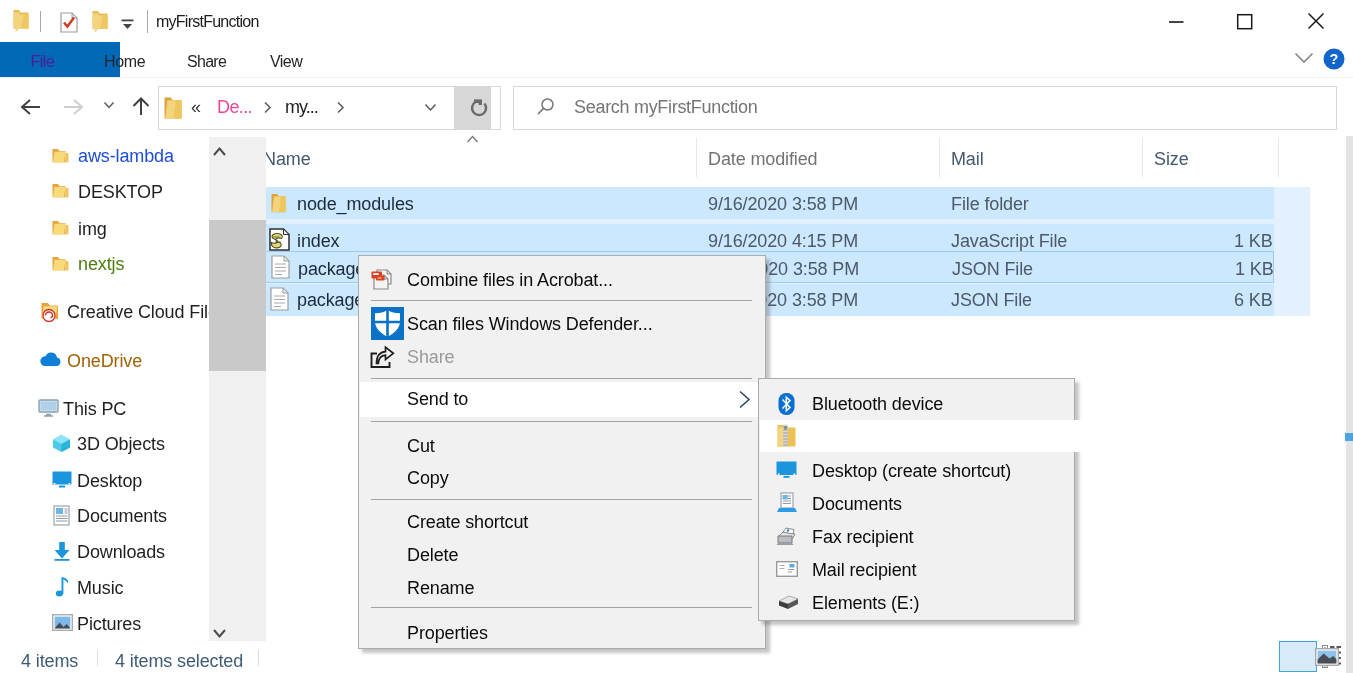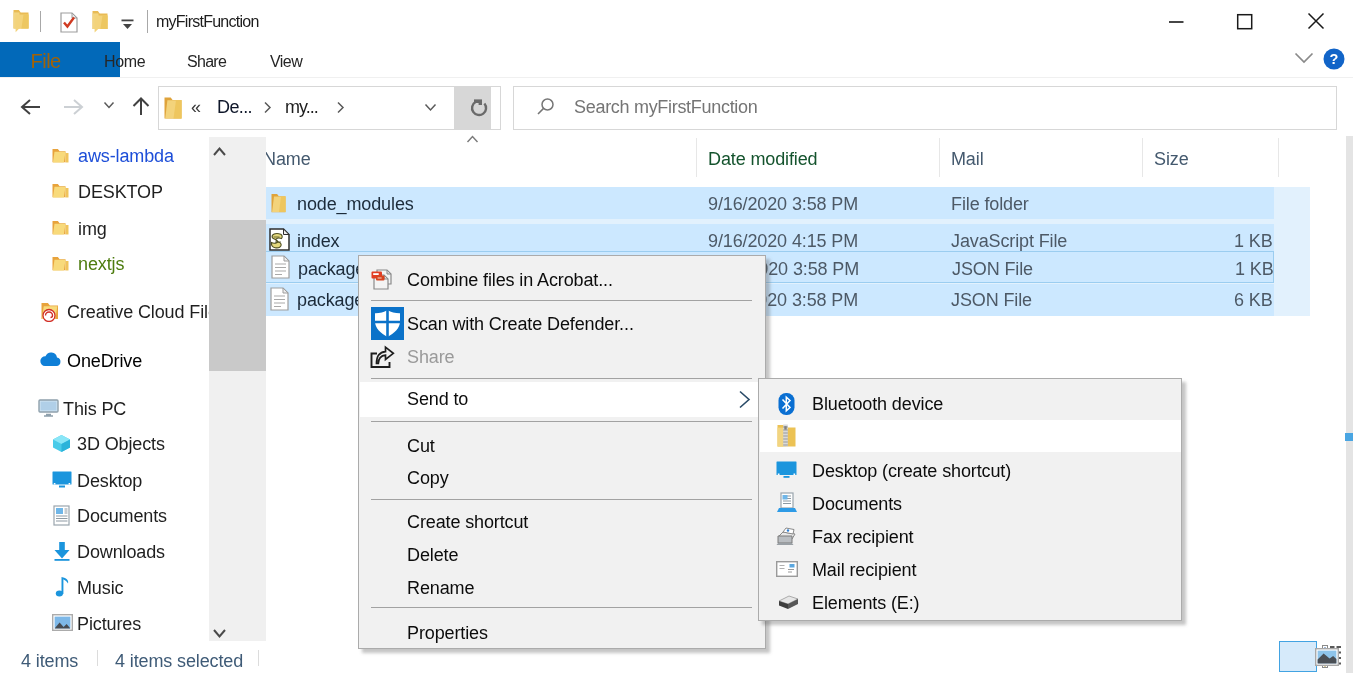--- a/index.html
+++ b/index.html
@@ -50,21 +50,21 @@
   <rect x="3" y="9.2" width="14.5" height="1.6" fill="#1a1a1a"></rect>
 </svg>
 <svg class="icon" style="left:1235px;top:12px;" width="20" height="20" viewBox="0 0 20 20">
   <rect x="2.7" y="2.7" width="14" height="14" fill="none" stroke="#1a1a1a" stroke-width="1.5"></rect>
 </svg>
 <svg class="icon" style="left:1306px;top:11px;" width="20" height="20" viewBox="0 0 20 20">
   <path d="M2.5 2.5 L17.5 17.5 M17.5 2.5 L2.5 17.5" stroke="#1a1a1a" stroke-width="1.5"></path>
 </svg>
 
 <div class="abs" style="left:0;top:42px;width:84px;height:35px;background:#0269b9;"></div>
-<div class="t" style="left:30.5px;top:51px;font-size:20px;letter-spacing:-0.5px;color:#a16207;">File</div>
+<div class="t" style="left:30.5px;top:51px;font-size:16px;letter-spacing:-0.5px;color:#4c1d95;">File</div>
 <div class="t" style="left:104px;top:51px;font-size:16px;letter-spacing:-0.35px;color:#262626;">Home</div>
 <div class="t" style="left:187px;top:51px;font-size:16px;letter-spacing:-0.7px;color:#262626;">Share</div>
 <div class="t" style="left:270px;top:51px;font-size:16px;letter-spacing:-0.55px;color:#262626;">View</div>
 <div class="abs" style="left:0;top:77px;width:1351px;height:1px;background:#f0f0f0;"></div>
 <svg class="icon" style="left:1294px;top:52px;" width="20" height="12" viewBox="0 0 20 12">
   <path d="M1.5 1.5 L10 10 L18.5 1.5" fill="none" stroke="#8a8a8a" stroke-width="1.7"></path>
 </svg>
 <svg class="icon" style="left:1323px;top:48px;" width="22" height="22" viewBox="0 0 22 22">
   <circle cx="11" cy="11" r="10.5" fill="#1164c8"></circle>
   <text x="11" y="16" font-size="14.5" font-weight="bold" fill="#fff" text-anchor="middle" font-family="Liberation Sans">?</text>
@@ -84,21 +84,21 @@
 </svg>
 <div class="navbox" style="left:158px;width:343px;"></div>
 <div class="navbox" style="left:513px;width:824px;"></div>
 <div class="abs" style="left:454px;top:87px;width:1px;height:42px;background:#d7d7d7;"></div>
 <svg class="icon" style="left:164px;top:96px;" width="18" height="23" viewBox="0 0 18 23">
   <path d="M0.5 1.5 h6.2 l1.9 2.5 h8.9 v18.5 H0.5z" fill="#dfa33b"></path>
   <path d="M3.4 4.3 h14.1 v18.2 H1.2z" fill="#f3d37b"></path>
   <path d="M12 4.3 h5.5 v18.2 H9.5z" fill="#eec65e"></path>
 </svg>
 <div class="t" style="left:191px;top:97px;color:#3a3a3a;">«</div>
-<div class="t" style="left:217px;top:97px;letter-spacing:-0.6px;color:#0f172a;">De...</div>
+<div class="t" style="left:217px;top:97px;letter-spacing:-0.6px;color:#ec4899;">De...</div>
 <svg class="icon" style="left:263px;top:101px;" width="9" height="13" viewBox="0 0 9 13">
   <path d="M2 1.5 L7 6.5 L2 11.5" fill="none" stroke="#5a5a5a" stroke-width="1.5"></path>
 </svg>
 <div class="t" style="left:285px;top:97px;letter-spacing:-1px;color:#1e1e1e;">my...</div>
 <svg class="icon" style="left:336px;top:101px;" width="9" height="13" viewBox="0 0 9 13">
   <path d="M2 1.5 L7 6.5 L2 11.5" fill="none" stroke="#5a5a5a" stroke-width="1.5"></path>
 </svg>
 <svg class="icon" style="left:424px;top:103px;" width="13" height="9" viewBox="0 0 13 9">
   <path d="M1.5 1.5 L6.5 7 L11.5 1.5" fill="none" stroke="#5a5a5a" stroke-width="1.5"></path>
 </svg>
@@ -110,21 +110,21 @@
 <svg class="icon" style="left:536px;top:97px;" width="20" height="20" viewBox="0 0 20 20">
   <circle cx="11.5" cy="7.5" r="5.5" fill="none" stroke="#767676" stroke-width="1.5"></circle>
   <path d="M7.3 11.6 L2 17" stroke="#767676" stroke-width="1.5"></path>
 </svg>
 <div class="t" style="left:574px;top:97px;letter-spacing:-0.3px;color:#757575;">Search myFirstFunction</div>
 
 <svg class="icon" style="left:466px;top:135px;" width="13" height="9" viewBox="0 0 13 9">
   <path d="M1.5 7 L6.5 1.5 L11.5 7" fill="none" stroke="#7a7a7a" stroke-width="1.4"></path>
 </svg>
 <div class="t" style="left:263px;top:148.5px;color:#44596e;">Name</div>
-<div class="t" style="left:708px;top:148.5px;color:#14532d;">Date modified</div>
+<div class="t" style="left:708px;top:148.5px;color:#737373;">Date modified</div>
 <div class="t" style="left:951px;top:148.5px;color:#44596e;">Mail</div>
 <div class="t" style="left:1154px;top:148.5px;color:#44596e;">Size</div>
 <div class="hline" style="left:696px;"></div>
 <div class="hline" style="left:939px;"></div>
 <div class="hline" style="left:1142px;"></div>
 <div class="hline" style="left:1278px;"></div>
 <div class="abs" style="left:1346px;top:136px;width:1px;height:537px;background:#e4e4e4;"></div>
 <div class="abs" style="left:1345px;top:433px;width:2px;height:8px;background:#49a5e2;"></div>
 
 <div class="abs" style="left:261px;top:187px;width:1013px;height:128.5px;background:#e2f1fd;"></div>
@@ -204,21 +204,21 @@
     <path d="M0.5 1 h6.4 l2 2.4 h8.1 v13.6 H0.5z" fill="#e8a33c"></path>
       <path d="M2.7 4.2 h13.6 l-1.9 12.8 H1z" fill="#f8da7b"></path>
     <circle cx="8" cy="13.5" r="6" fill="#fff" stroke="#d22f26" stroke-width="1.3"></circle>
     <path d="M4.5 13.5 a3.5 3.5 0 0 1 7 0 a2 2 0 0 1 -2 2" fill="none" stroke="#d22f26" stroke-width="1.4"></path>
   </svg>
   <div class="t" style="left:67px;top:302px;color:#1f1f1f;width:147px;overflow:hidden;">Creative Cloud Files</div>
 
   <svg class="icon" style="left:39px;top:351px;" width="23" height="16" viewBox="0 0 23 16">
     <path d="M6 15 h11.5 a4.3 4.3 0 0 0 0.5 -8.5 a6 6 0 0 0 -11.5 -1.3 a4.8 4.8 0 0 0 -0.5 9.8z" fill="#0f7fd7"></path>
   </svg>
-  <div class="t" style="left:67px;top:350.5px;color:#000000;">OneDrive</div>
+  <div class="t" style="left:67px;top:350.5px;color:#a16207;">OneDrive</div>
 
   <svg class="icon" style="left:38px;top:399px;" width="21" height="18" viewBox="0 0 21 18">
     <rect x="1" y="1" width="19" height="12" rx="1" fill="#cfe3f2" stroke="#8fa0ac" stroke-width="1.4"></rect>
     <rect x="2.6" y="2.6" width="15.8" height="8.8" fill="#b0cfe8"></rect>
     <path d="M8 15.5 h5 M6 17 h9" stroke="#8fa0ac" stroke-width="1.4"></path>
   </svg>
   <div class="t" style="left:63px;top:398.5px;color:#1f1f1f;">This PC</div>
 
   <svg class="icon" style="left:52px;top:434px;" width="19" height="19" viewBox="0 0 19 19">
     <path d="M9.5 1 L18 5.5 V13.5 L9.5 18 L1 13.5 V5.5z" fill="#49cbe9"></path>
@@ -299,21 +299,21 @@
     <rect x="5" y="8.6" width="8.5" height="5" rx="1" fill="#d8431f"></rect>
     <rect x="6.6" y="10.2" width="4" height="1.6" fill="#e8a088"></rect>
   </svg>
   <div class="mi" style="top:14px;">Combine files in Acrobat...</div>
   <div class="msep" style="top:43.5px;"></div>
   <svg class="icon" style="left:12px;top:51px;" width="33" height="33" viewBox="0 0 33 33">
     <rect x="0" y="0" width="33" height="33" fill="#0b72c9"></rect>
     <path d="M16.5 3 c3.6 2.2 8 3.4 12.5 3.3 v8 c0 7.5 -6 12 -12.5 15.7 c-6.5 -3.7 -12.5 -8.2 -12.5 -15.7 v-8 c4.5 0.1 8.9 -1.1 12.5 -3.3z" fill="#fff"></path>
     <path d="M16.5 2.5 V30.5 M3 15 H30" stroke="#0b72c9" stroke-width="2.6"></path>
   </svg>
-  <div class="mi" style="top:58px;">Scan with Create Defender...</div>
+  <div class="mi" style="top:58px;">Scan files Windows Defender...</div>
   <svg class="icon" style="left:10px;top:88px;" width="27" height="25" viewBox="0 0 27 25">
     <path d="M8 9.5 H2.5 V23 H20.5 V18" fill="none" stroke="#1e1e1e" stroke-width="1.9"></path>
     <path d="M7.5 19.5 C7.5 11.5 11.5 8 16.5 7.6 L16.5 3.2 L24.3 9.3 L16.5 15.4 L16.5 11.2 C12.5 11.6 9.5 13.5 9.3 19.5 z" fill="none" stroke="#1e1e1e" stroke-width="1.7"></path>
   </svg>
   <div class="mi" style="top:90.5px;color:#9a9a9a;">Share</div>
   <div class="msep" style="top:121.5px;"></div>
   <div class="abs" style="left:1px;top:126px;width:405px;height:35px;background:#fff;"></div>
   <div class="mi" style="top:133px;">Send to</div>
   <svg class="icon" style="left:379px;top:134px;" width="13" height="19" viewBox="0 0 13 19">
     <path d="M2 1.5 L11 9.5 L2 17.5" fill="none" stroke="#2a4b68" stroke-width="1.6"></path>
@@ -322,21 +322,21 @@
   <div class="mi" style="top:179.5px;">Cut</div>
   <div class="mi" style="top:211.5px;">Copy</div>
   <div class="msep" style="top:243px;"></div>
   <div class="mi" style="top:256px;">Create shortcut</div>
   <div class="mi" style="top:288.5px;">Delete</div>
   <div class="mi" style="top:321.5px;">Rename</div>
   <div class="msep" style="top:351px;"></div>
   <div class="mi" style="top:367px;">Properties</div>
 </div>
 
-<div class="abs" style="left:758px;top:378px;width:424px;height:243px;background:#f1f1f1;border:1px solid #ababab;box-sizing:border-box;box-shadow:4px 4px 3px rgba(90,90,90,0.35);z-index:20;">
+<div class="abs" style="left:758px;top:378px;width:317px;height:243px;background:#f1f1f1;border:1px solid #ababab;box-sizing:border-box;box-shadow:4px 4px 3px rgba(90,90,90,0.35);z-index:20;">
   <svg class="icon" style="left:19px;top:14px;" width="17" height="22" viewBox="0 0 17 22">
     <rect x="0.5" y="0" width="16" height="22" rx="7.5" fill="#0a6fd2"></rect>
     <path d="M4.5 6.5 L12 14.5 L8.3 17.8 V4.2 L12 7.5 L4.5 15.5" fill="none" stroke="#fff" stroke-width="1.5"></path>
   </svg>
   <div class="smi" style="top:15px;">Bluetooth device</div>
   <div class="abs" style="left:1px;top:41px;width:385px;height:32px;background:#fff;"></div>
   <svg class="icon" style="left:18px;top:45px;" width="19" height="23" viewBox="0 0 19 23">
     <path d="M0.5 1 h6.3 l2 2.6 h9.7 v19 H0.5z" fill="#ecc254"></path>
     <path d="M0.5 3.6 h8.3 v19 H0.5z" fill="#f2d581"></path>
     <rect x="6.2" y="0.5" width="4.6" height="22" fill="#d9d9d9"></rect>

